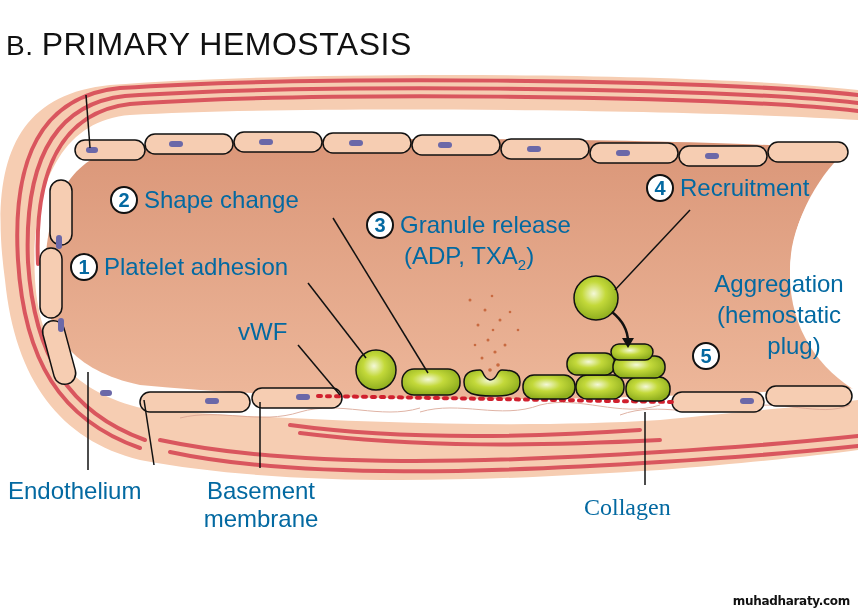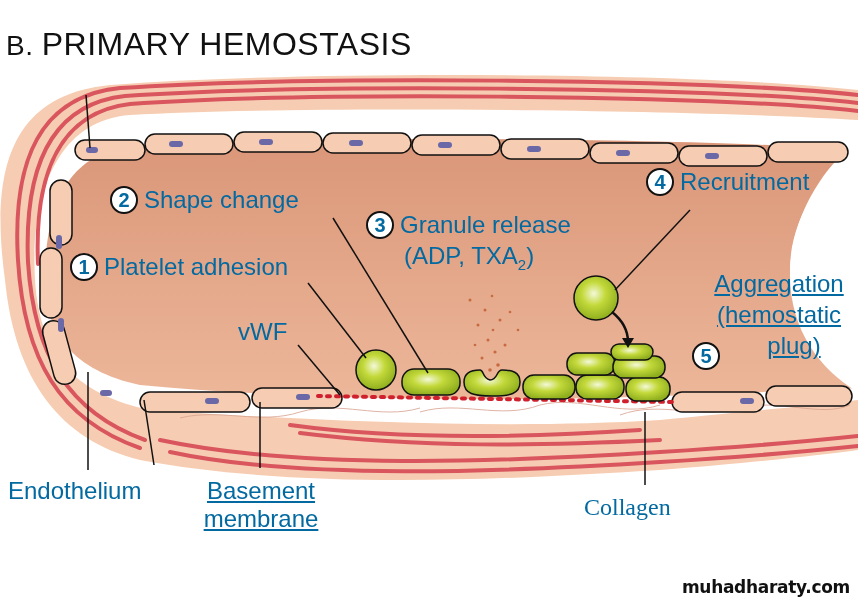--- a/index.html
+++ b/index.html
@@ -3,22 +3,22 @@
 <meta charset="utf-8">
 <style>
   html, body { margin:0; padding:0; background:#ffffff; }
   body { width:858px; height:616px; position:relative; overflow:hidden; font-family:"Liberation Sans", sans-serif; }
   #diagram { position:absolute; left:0; top:0; width:858px; height:616px; }
   .title { position:absolute; left:6px; top:26px; font-size:28px; color:#111; letter-spacing:0.5px; }
   .title .sc { font-size:32px; }
   .lbl { position:absolute; font-size:24px; color:#0369a1; white-space:nowrap; line-height:28px; }
   .num { display:inline-block; width:24px; height:24px; border:2px solid #111; border-radius:50%; background:#fff;
          font-weight:bold; font-size:20px; line-height:24px; text-align:center; margin-right:6px; vertical-align:middle; position:relative; top:-2px; }
-  .center { text-align:center;text-decoration:underline; }
-  .wm { position:absolute; right:8px; bottom:19px; font-family:"DejaVu Sans", sans-serif; font-weight:bold; font-size:17px; color:#111; letter-spacing:-0.3px; }
+  .center { text-align:center; }
+  .wm { position:absolute; right:8px; bottom:8px; font-family:"DejaVu Sans", sans-serif; font-weight:bold; font-size:12px; color:#111; letter-spacing:-0.3px; }
   sub { font-size:15px; }
 </style>
 </head>
 <body>
 
 <svg id="diagram" viewBox="0 0 858 616" xmlns="http://www.w3.org/2000/svg">
   <defs>
     <radialGradient id="plt" cx="45%" cy="40%" r="60%">
       <stop offset="0%" stop-color="#F4F8D8"></stop>
       <stop offset="45%" stop-color="#C3D93A"></stop>
@@ -151,21 +151,21 @@
   <span class="num">2</span><span>Shape change</span>
 </div>
 
 <div class="lbl" style="left:366px; top:211px;">
   <span class="num">3</span><span>Granule release</span>
 </div>
 <div class="lbl" style="left:404px; top:242px;">
   <span>(ADP, TXA</span><sub>2</sub><span>)</span>
 </div>
 
-<div class="lbl" style="left:646px; top:168px;">
+<div class="lbl" style="left:646px; top:174px;">
   <span class="num">4</span><span>Recruitment</span>
 </div>
 
 <div class="lbl center" style="left:700px; top:268px; width:158px; line-height:31px;">
   <div>Aggregation</div>
   <div>(hemostatic</div>
   <div style="padding-left:30px;">plug)</div>
 </div>
 <div class="lbl" style="left:692px; top:342px;">
   <span class="num">5</span>

